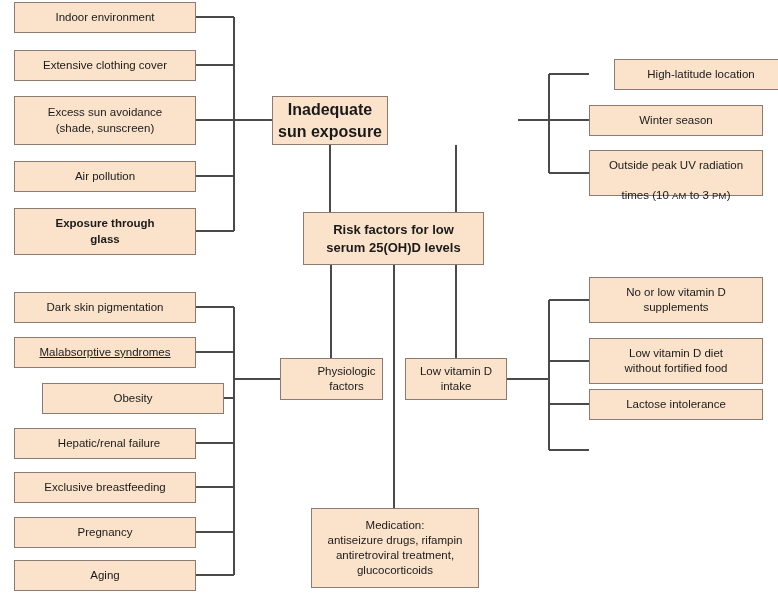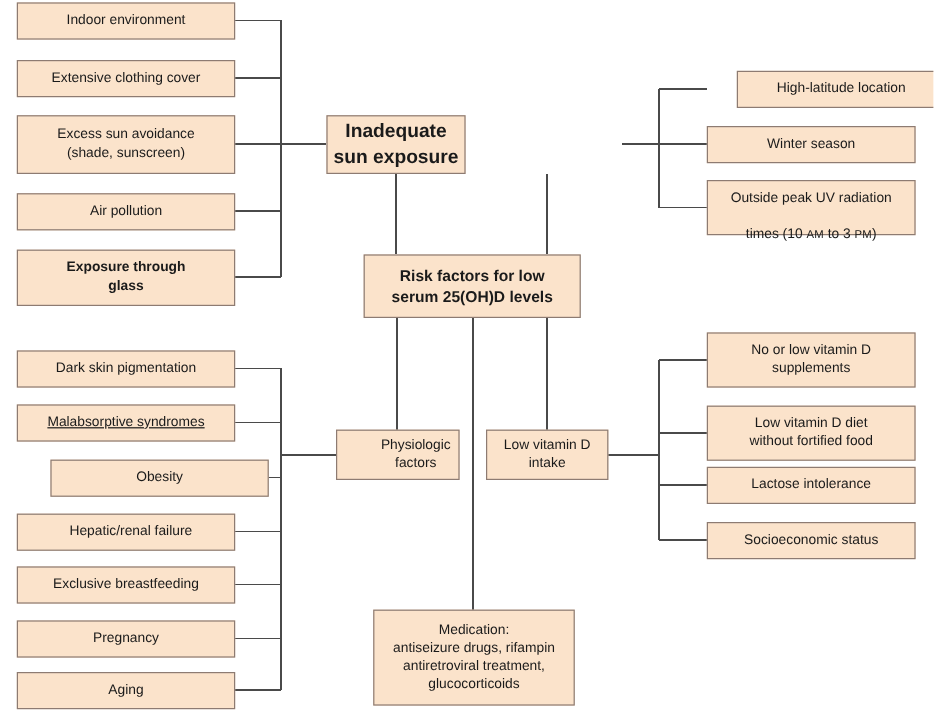--- a/index.html
+++ b/index.html
@@ -194,23 +194,20 @@
 
   <div class="node" style="left:589px; top:338px; width:174px; height:46px;">
     <span class="txt">Low vitamin D diet
 without fortified food</span>
   </div>
 
   <div class="node" style="left:589px; top:389px; width:174px; height:31px;">
     <span class="txt">Lactose intolerance</span>
   </div>
 
-  <div class="node" style="left:589px; top:435px; width:174px; height:31px;">
-    <span class="txt">Socioeconomic status</span>
-  </div>
 
   <div class="node" style="left:311px; top:508px; width:168px; height:80px;">
     <span class="txt">Medication:
 antiseizure drugs, rifampin
 antiretroviral treatment,
 glucocorticoids</span>
   </div>
 
 </div>
 

